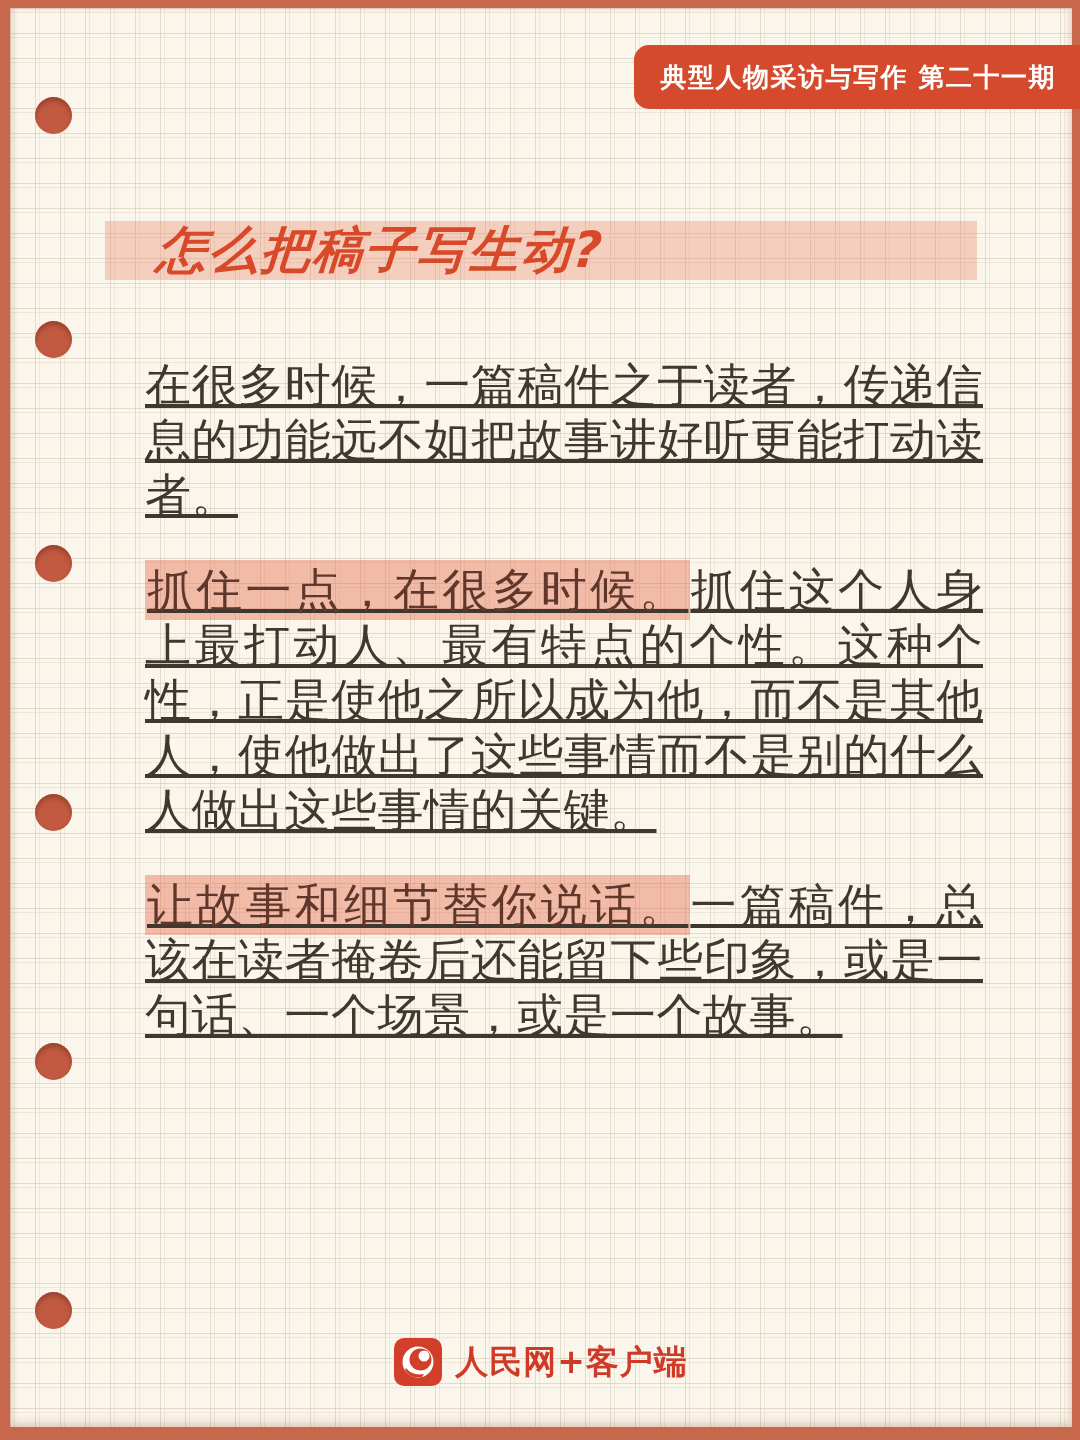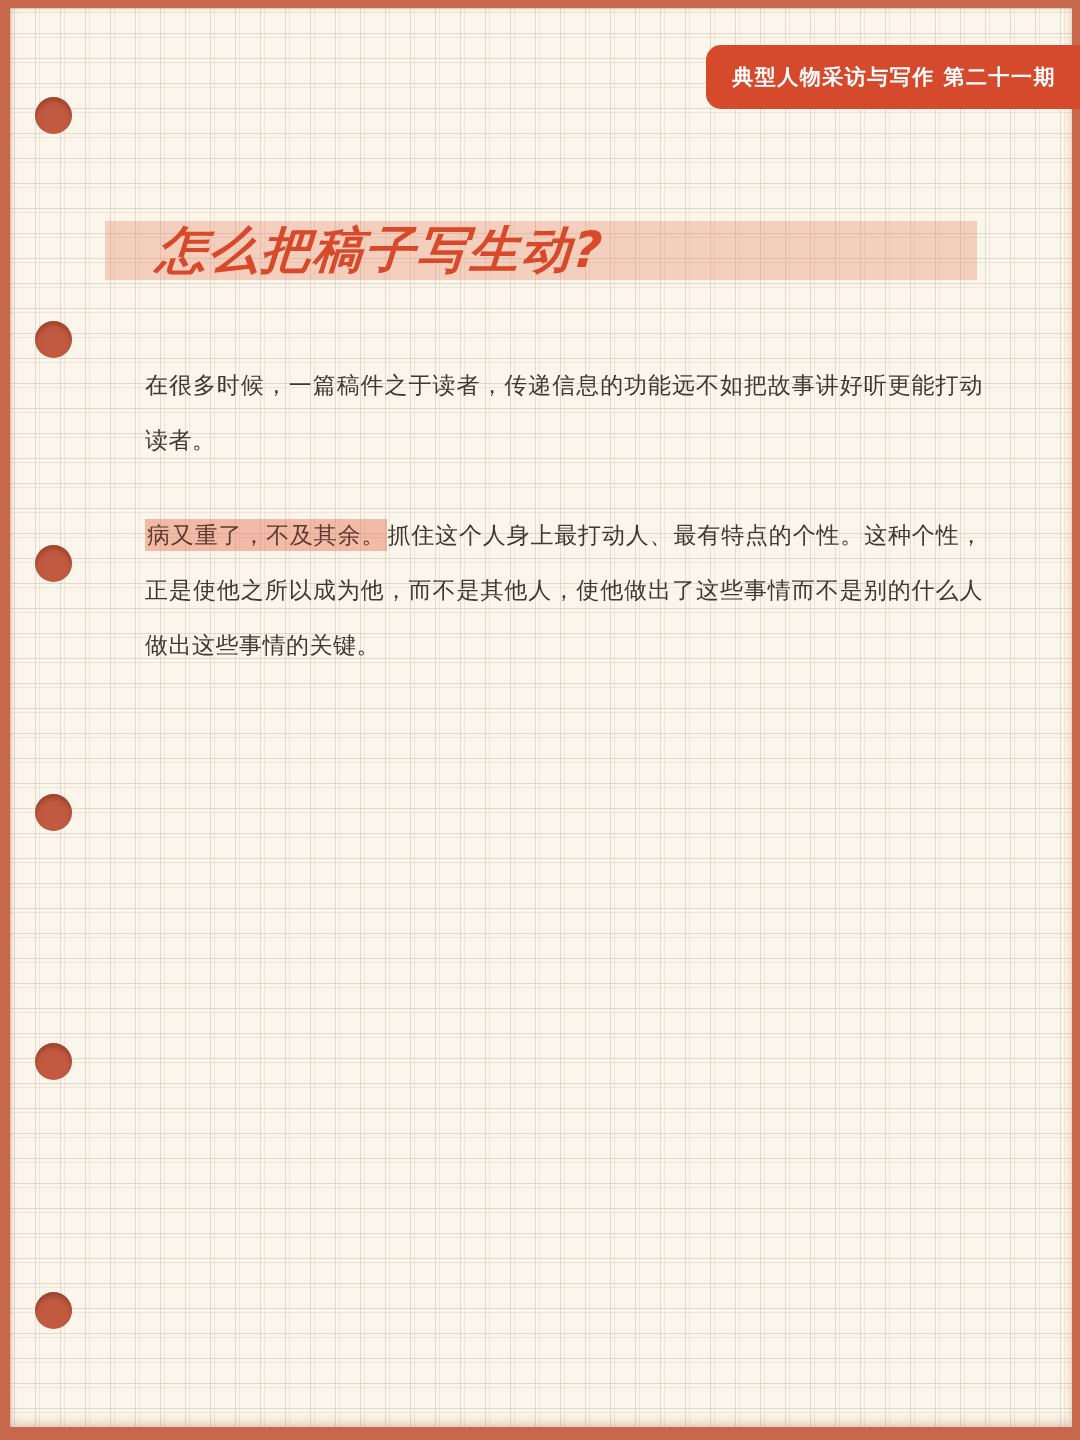--- a/index.html
+++ b/index.html
@@ -64,21 +64,21 @@
     top:37px; right:-8px;
     height:64px;
     display:flex; align-items:center;
     padding:0 24px 0 26px;
     background: var(--c-badge_bg);
     border-radius:15px 0 0 15px;
     z-index:5;
   }
   .badge span {
     color: var(--c-badge_text);
-    font-size:21px;
+    font-size:26px;
     font-weight:bold;
     letter-spacing:1.5px;
     white-space:nowrap;
   }
 
   
   .title-band {
     position:absolute;
     left:95px; top:213px;
     width:872px; height:59px;
@@ -96,26 +96,27 @@
     white-space:nowrap;
   }
 
   
   .content {
     position:absolute;
     left:135px; top:350px;
     width:838px;
   }
   .content p {
-    font-size:23px;
+    font-size:46px;
     line-height:55px;
     color: var(--c-body_text);
     text-align:justify;
     margin-bottom:40px;
     letter-spacing:0.5px;
+    text-decoration:underline;
   }
   .hl {
     background: var(--c-highlight);
     color: var(--c-lead_text);
     padding:3px 2px;
     -webkit-box-decoration-break:clone;
     box-decoration-break:clone;
   }
   .hl:empty { display:none; }
 
@@ -151,18 +152,31 @@
     <div class="badge">
       <span>典型人物采访与写作 第二十一期</span>
     </div>
 
     <div class="title-band">
       <h1>怎么把稿子写生动?</h1>
     </div>
 
     <div class="content">
       <p><span>在很多时候，一篇稿件之于读者，传递信息的功能远不如把故事讲好听更能打动读者。</span></p>
-      <p><span class="hl">病又重了，不及其余。</span><span>抓住这个人身上最打动人、最有特点的个性。这种个性，正是使他之所以成为他，而不是其他人，使他做出了这些事情而不是别的什么人做出这些事情的关键。</span></p>
+      <p><span class="hl">抓住一点，在很多时候。</span><span>抓住这个人身上最打动人、最有特点的个性。这种个性，正是使他之所以成为他，而不是其他人，使他做出了这些事情而不是别的什么人做出这些事情的关键。</span></p>
+      <p><span class="hl">让故事和细节替你说话。</span><span>一篇稿件，总该在读者掩卷后还能留下些印象，或是一句话、一个场景，或是一个故事。</span></p>
     </div>
 
+    <div class="footer">
+      <span class="logo-icon">
+        <svg width="48" height="48" viewBox="0 0 48 48" xmlns="http://www.w3.org/2000/svg">
+          <rect x="0" y="0" width="48" height="48" rx="10" fill="#d13f2a"></rect>
+          <circle cx="24" cy="24" r="15.5" fill="#ffffff"></circle>
+          <circle cx="26.5" cy="21.5" r="11" fill="#d13f2a"></circle>
+          <circle cx="30" cy="18" r="5.5" fill="#ffffff"></circle>
+          <path d="M12 30 Q18 38 30 36 L28 39 Q16 41 11 32 Z" fill="#d13f2a"></path>
+        </svg>
+      </span>
+      <span class="logo-text">人民网+客户端</span>
+    </div>
 
   </div>
 </div>
 
 </body></html>

